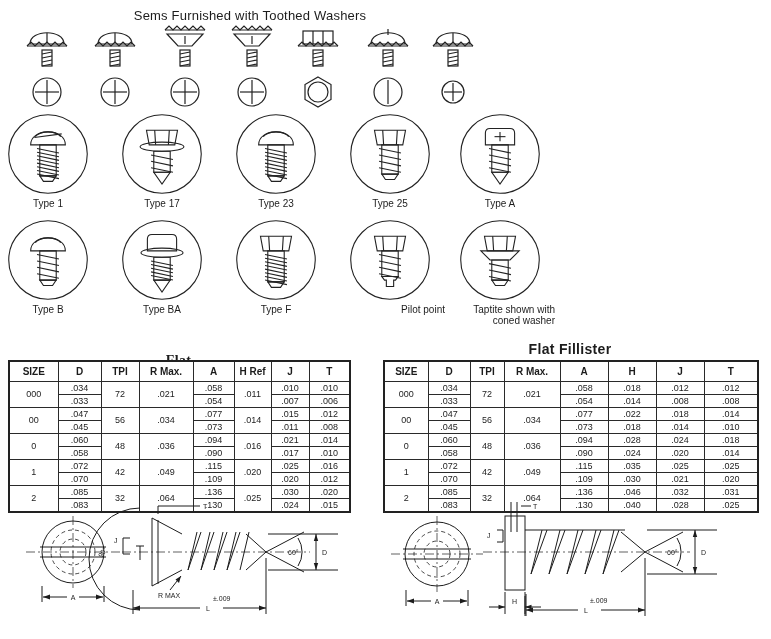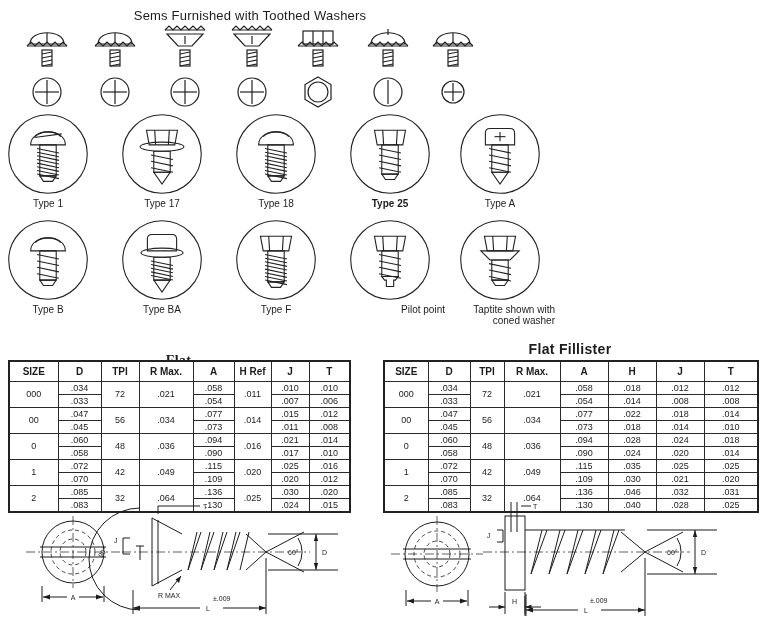--- a/index.html
+++ b/index.html
@@ -182,23 +182,23 @@
           <line x1="34" y1="40" x2="58" y2="45" stroke-width="1.2"></line>
           <line x1="34" y1="44" x2="58" y2="49" stroke-width="1.2"></line>
           <line x1="34" y1="48" x2="58" y2="53" stroke-width="1.2"></line>
           <line x1="34" y1="52" x2="58" y2="57" stroke-width="1.2"></line>
           <line x1="34" y1="56" x2="58" y2="61" stroke-width="1.2"></line>
           <line x1="34" y1="60" x2="58" y2="65" stroke-width="1.2"></line>
           <line x1="34" y1="64" x2="58" y2="69" stroke-width="1.2"></line>
           <line x1="34" y1="68" x2="58" y2="73" stroke-width="1.2"></line>
           <polygon points="37,70 55,70 51,76 41,76" fill="#ececec"></polygon>
         </svg>
-        <div class="photo-label">Type 18</div>
-      </div>
-      <div class="photo-item" style="left: 335px; top: 112px; font-weight: bold;">
+        <div class="photo-label">Type 23</div>
+      </div>
+      <div class="photo-item" style="left: 335px; top: 112px;">
         <svg class="sc" width="84" height="84" viewBox="0 0 92 92">
           <circle cx="46" cy="46" r="43" fill="#efefef" stroke-width="2"></circle>
           <polygon points="29,20 63,20 60,36 32,36" fill="#dcdcdc"></polygon>
           <line x1="38" y1="20" x2="39" y2="36"></line>
           <line x1="54" y1="20" x2="53" y2="36"></line>
           <polygon points="37,36 55,36 55,68 37,68" fill="#ececec"></polygon>
           <line x1="34" y1="40" x2="58" y2="45" stroke-width="2.2"></line>
           <line x1="34" y1="47" x2="58" y2="52" stroke-width="2.2"></line>
           <line x1="34" y1="54" x2="58" y2="59" stroke-width="2.2"></line>
           <line x1="34" y1="61" x2="58" y2="66" stroke-width="2.2"></line>

